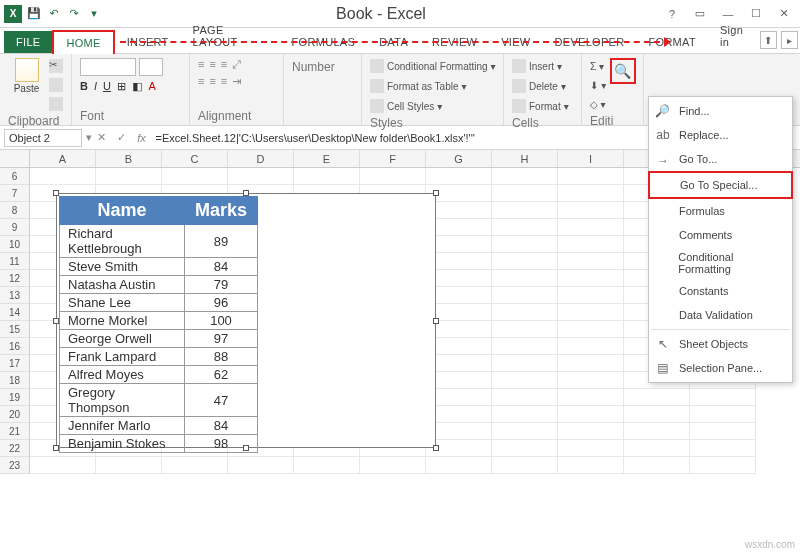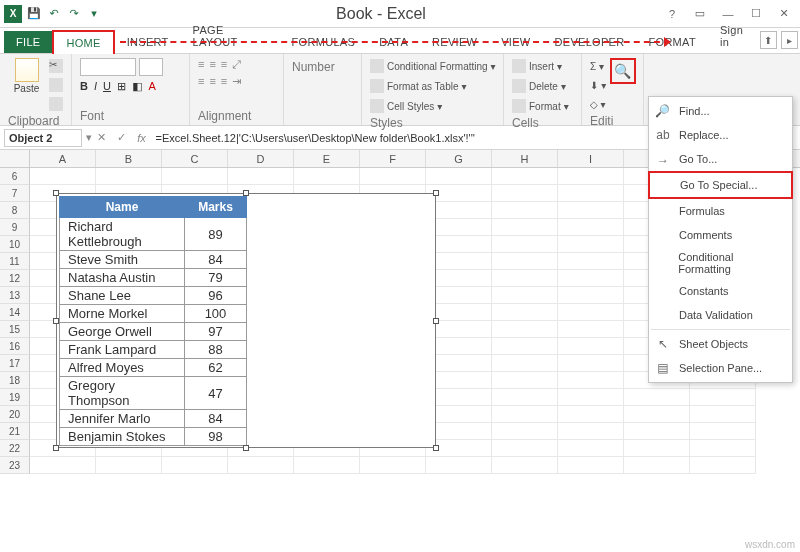--- a/index.html
+++ b/index.html
@@ -30,42 +30,42 @@
 .pick { border: 1px solid #bbb; background: #fff; padding: 0 4px; height: 18px; line-height: 16px; font-size: 10px; color: #666; }
 .find-hl { border: 2px solid #e02020; padding: 1px; }
 .find-btn { width: 20px; height: 20px; display: flex; align-items: center; justify-content: center; }
 
 .arrow-right { position: absolute; top: 41px; left: 120px; width: 550px; height: 2px; border-top: 2px dashed #e02020; }
 .arrow-right::after { content: ""; position: absolute; right: -6px; top: -6px; border: 5px solid transparent; border-left: 7px solid #e02020; }
 .arrow-down { position: absolute; top: 96px; left: 658px; width: 2px; height: 72px; border-left: 2px dashed #e02020; }
 .arrow-down::after { content: ""; position: absolute; bottom: -6px; left: -6px; border: 5px solid transparent; border-top: 7px solid #e02020; }
 
 .namebox-row { height: 24px; display: flex; align-items: center; border-bottom: 1px solid #d4d4d4; background: #fff; }
-.namebox { width: 78px; border: 1px solid #ccc; margin: 0 4px; padding: 2px 4px; font-size: 11px; color: #333; font-weight: bold; }
+.namebox { width: 78px; border: 1px solid #ccc; margin: 0 4px; padding: 2px 4px; font-size: 11px; color: #333; }
 .fxico { width: 16px; height: 16px; display: inline-flex; align-items: center; justify-content: center; color: #888; margin: 0 2px; font-size: 11px; }
 .formula { flex: 1; padding: 2px 4px; font-size: 11px; color: #333; overflow: hidden; white-space: nowrap; }
 
 .sheet { position: relative; background: #fff; }
 .colhdrs { display: flex; height: 18px; border-bottom: 1px solid #ccc; background: #f5f5f5; }
 .rh { width: 30px; border-right: 1px solid #ccc; }
 .ch { width: 66px; text-align: center; font-size: 11px; color: #555; border-right: 1px solid #ddd; line-height: 18px; }
 .rows { }
 .row { display: flex; height: 17px; }
 .row .rhc { width: 30px; text-align: center; font-size: 10px; color: #555; background: #f5f5f5; border-right: 1px solid #ccc; border-bottom: 1px solid #e0e0e0; line-height: 17px; }
 .cell { width: 66px; border-right: 1px solid #e8e8e8; border-bottom: 1px solid #e8e8e8; height: 17px; }
 
 .embedded { position: absolute; left: 56px; top: 43px; width: 380px; height: 255px; border: 1px solid #7a7a7a; background: #fff; }
 .embedded .handle { position: absolute; width: 6px; height: 6px; background: #fff; border: 1px solid #555; }
 .handle.tl { left: -4px; top: -4px; } .handle.tr { right: -4px; top: -4px; }
 .handle.bl { left: -4px; bottom: -4px; } .handle.br { right: -4px; bottom: -4px; }
 .handle.tm { left: 50%; top: -4px; margin-left: -3px; } .handle.bm { left: 50%; bottom: -4px; margin-left: -3px; }
 .handle.ml { left: -4px; top: 50%; margin-top: -3px; } .handle.mr { right: -4px; top: 50%; margin-top: -3px; }
 
 .dtable { border-collapse: collapse; font-family: "Times New Roman", serif; font-size: 13px; margin: 2px 2px; }
-.dtable th { background: #4f81bd; color: #fff; font-weight: bold; padding: 3px 10px; border: 1px solid #4f81bd; text-align: center; font-size: 12px; }
+.dtable th { background: #4f81bd; color: #fff; font-weight: bold; padding: 3px 10px; border: 1px solid #4f81bd; text-align: center; font-size: 18px; }
 .dtable td { border: 1px solid #999; padding: 1px 8px; height: 17px; }
 .dtable td.name { border-right: 1px solid #999; width: 125px; }
 .dtable td.marks { text-align: center; width: 62px; }
 
 .menu { position: absolute; top: 96px; left: 648px; width: 145px; background: #fff; border: 1px solid #c6c6c6; box-shadow: 2px 2px 6px rgba(0,0,0,.2); z-index: 10; font-size: 11px; padding: 2px 0; }
 .menu .sep { height: 1px; background: #e0e0e0; margin: 2px 2px; }
 .mitem { display: flex; align-items: center; padding: 4px 8px 4px 6px; gap: 8px; color: #444; cursor: pointer; }
 .mitem.hl { border: 2px solid #e02020; margin: 0 -1px; }
 .mitem .mic { width: 16px; height: 16px; display: inline-flex; align-items: center; justify-content: center; color: #666; font-size: 12px; }
 

